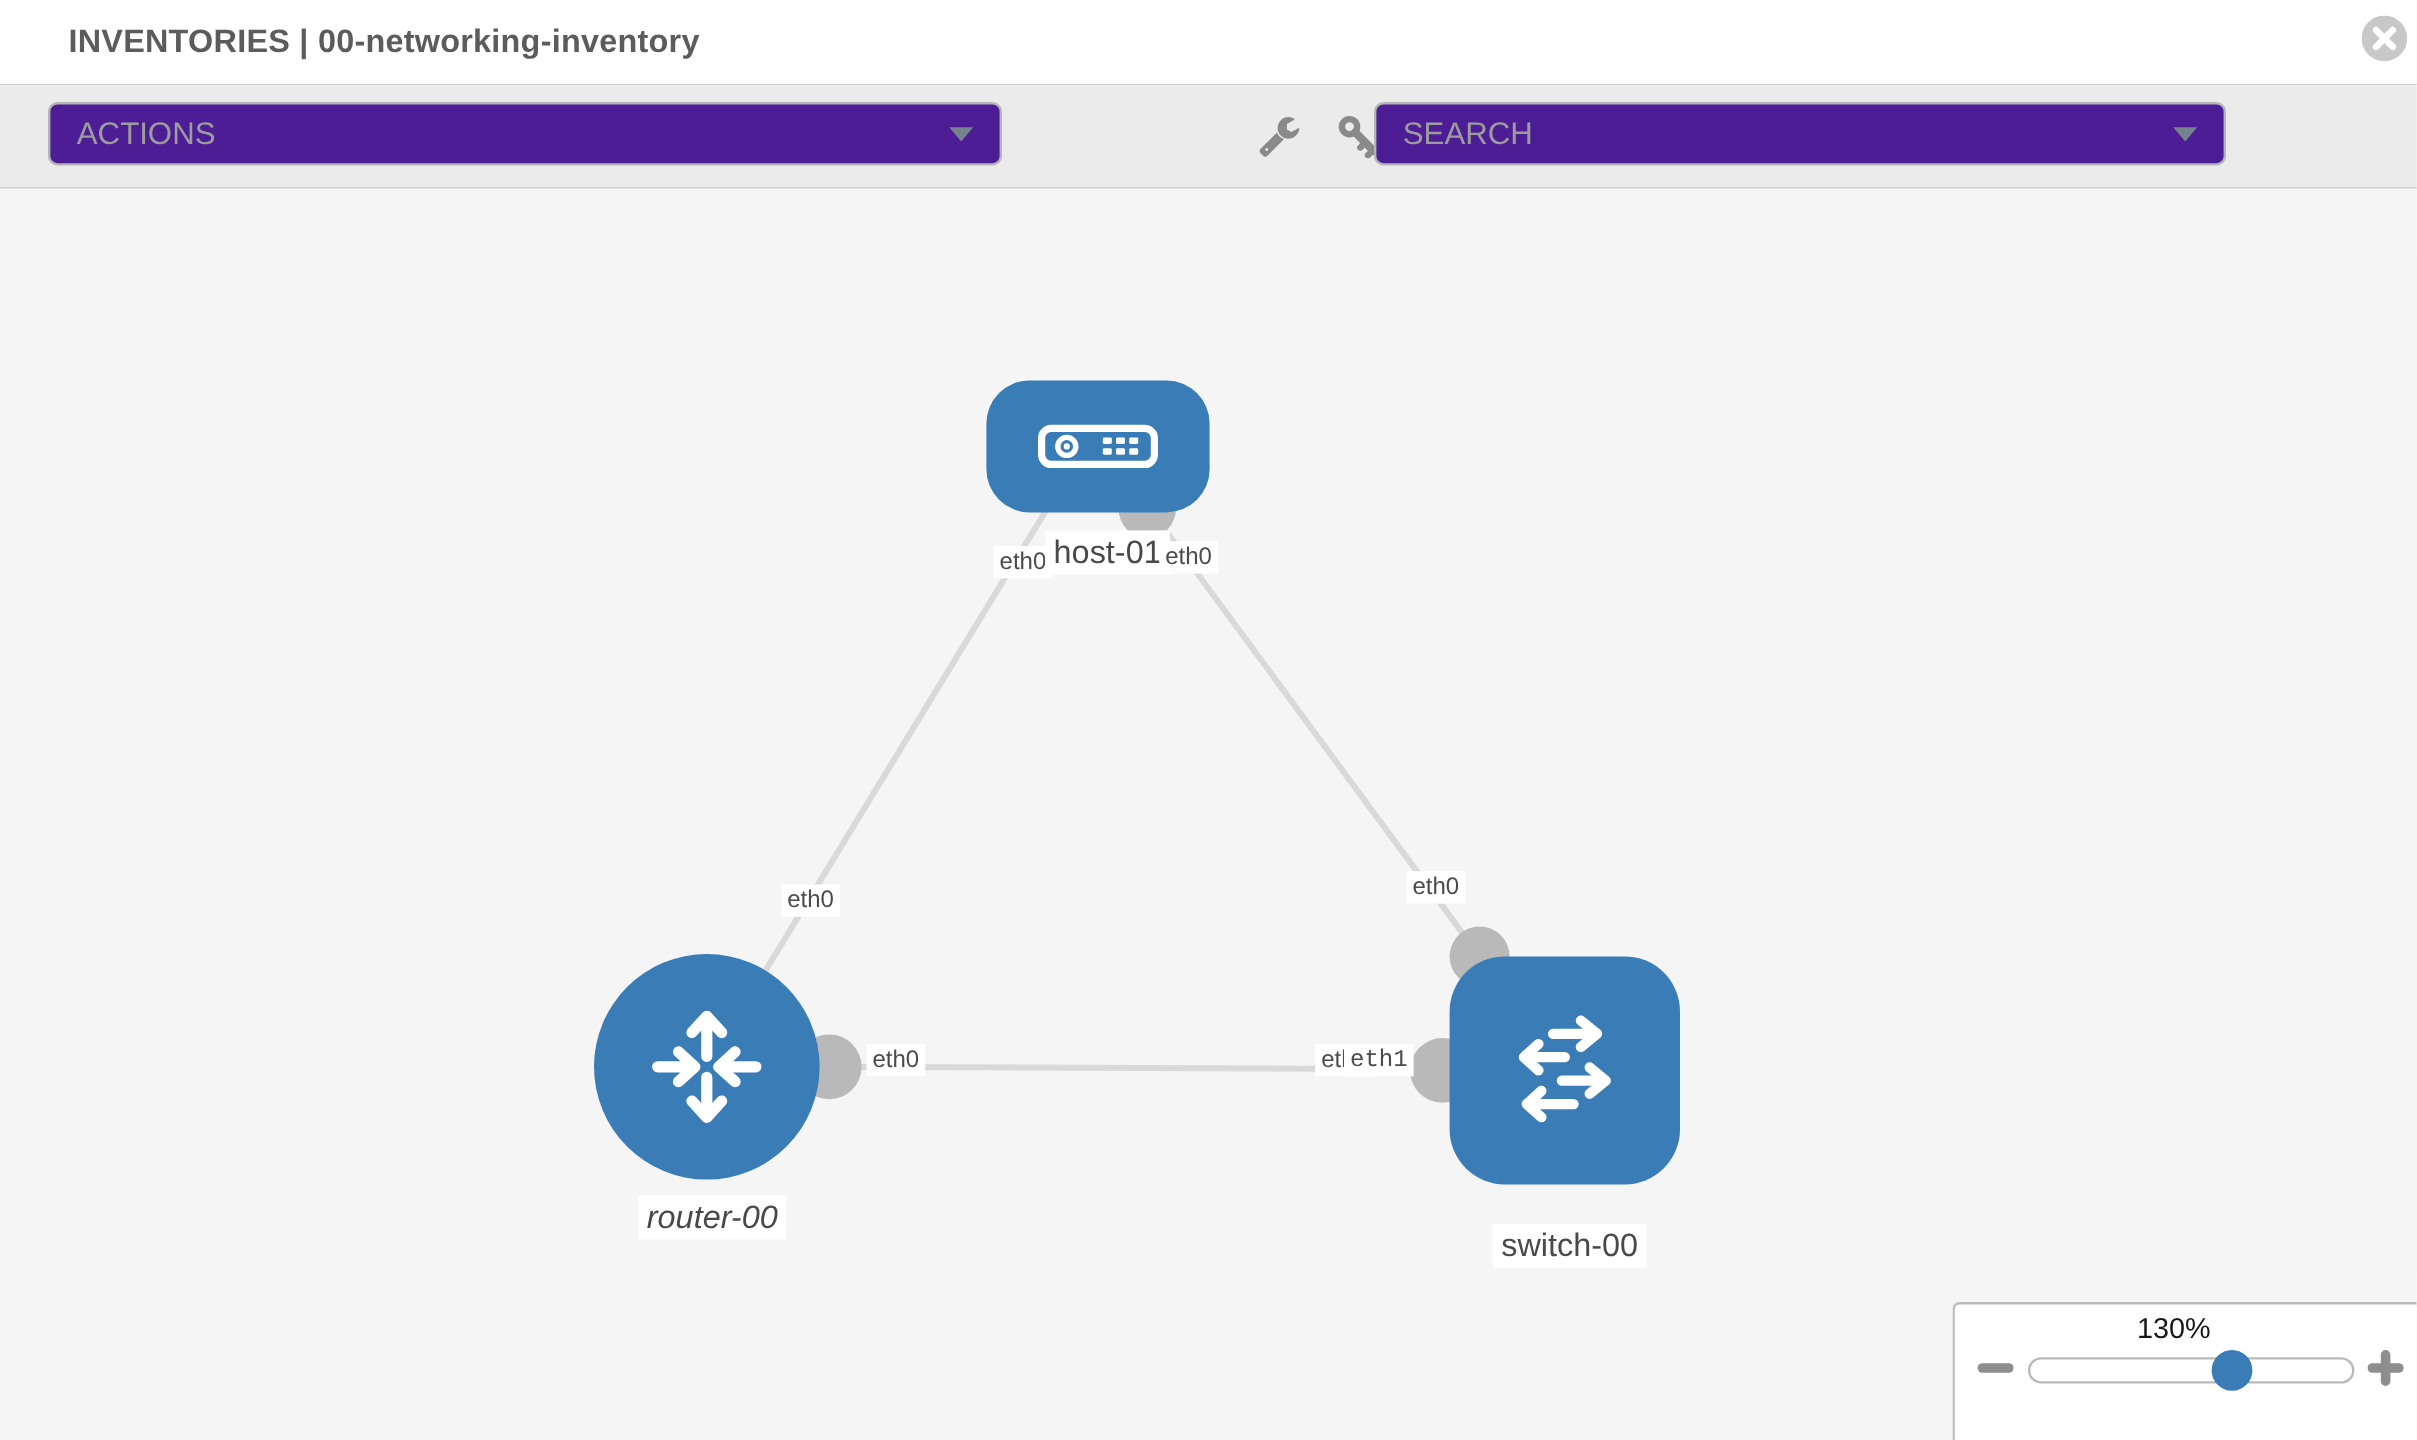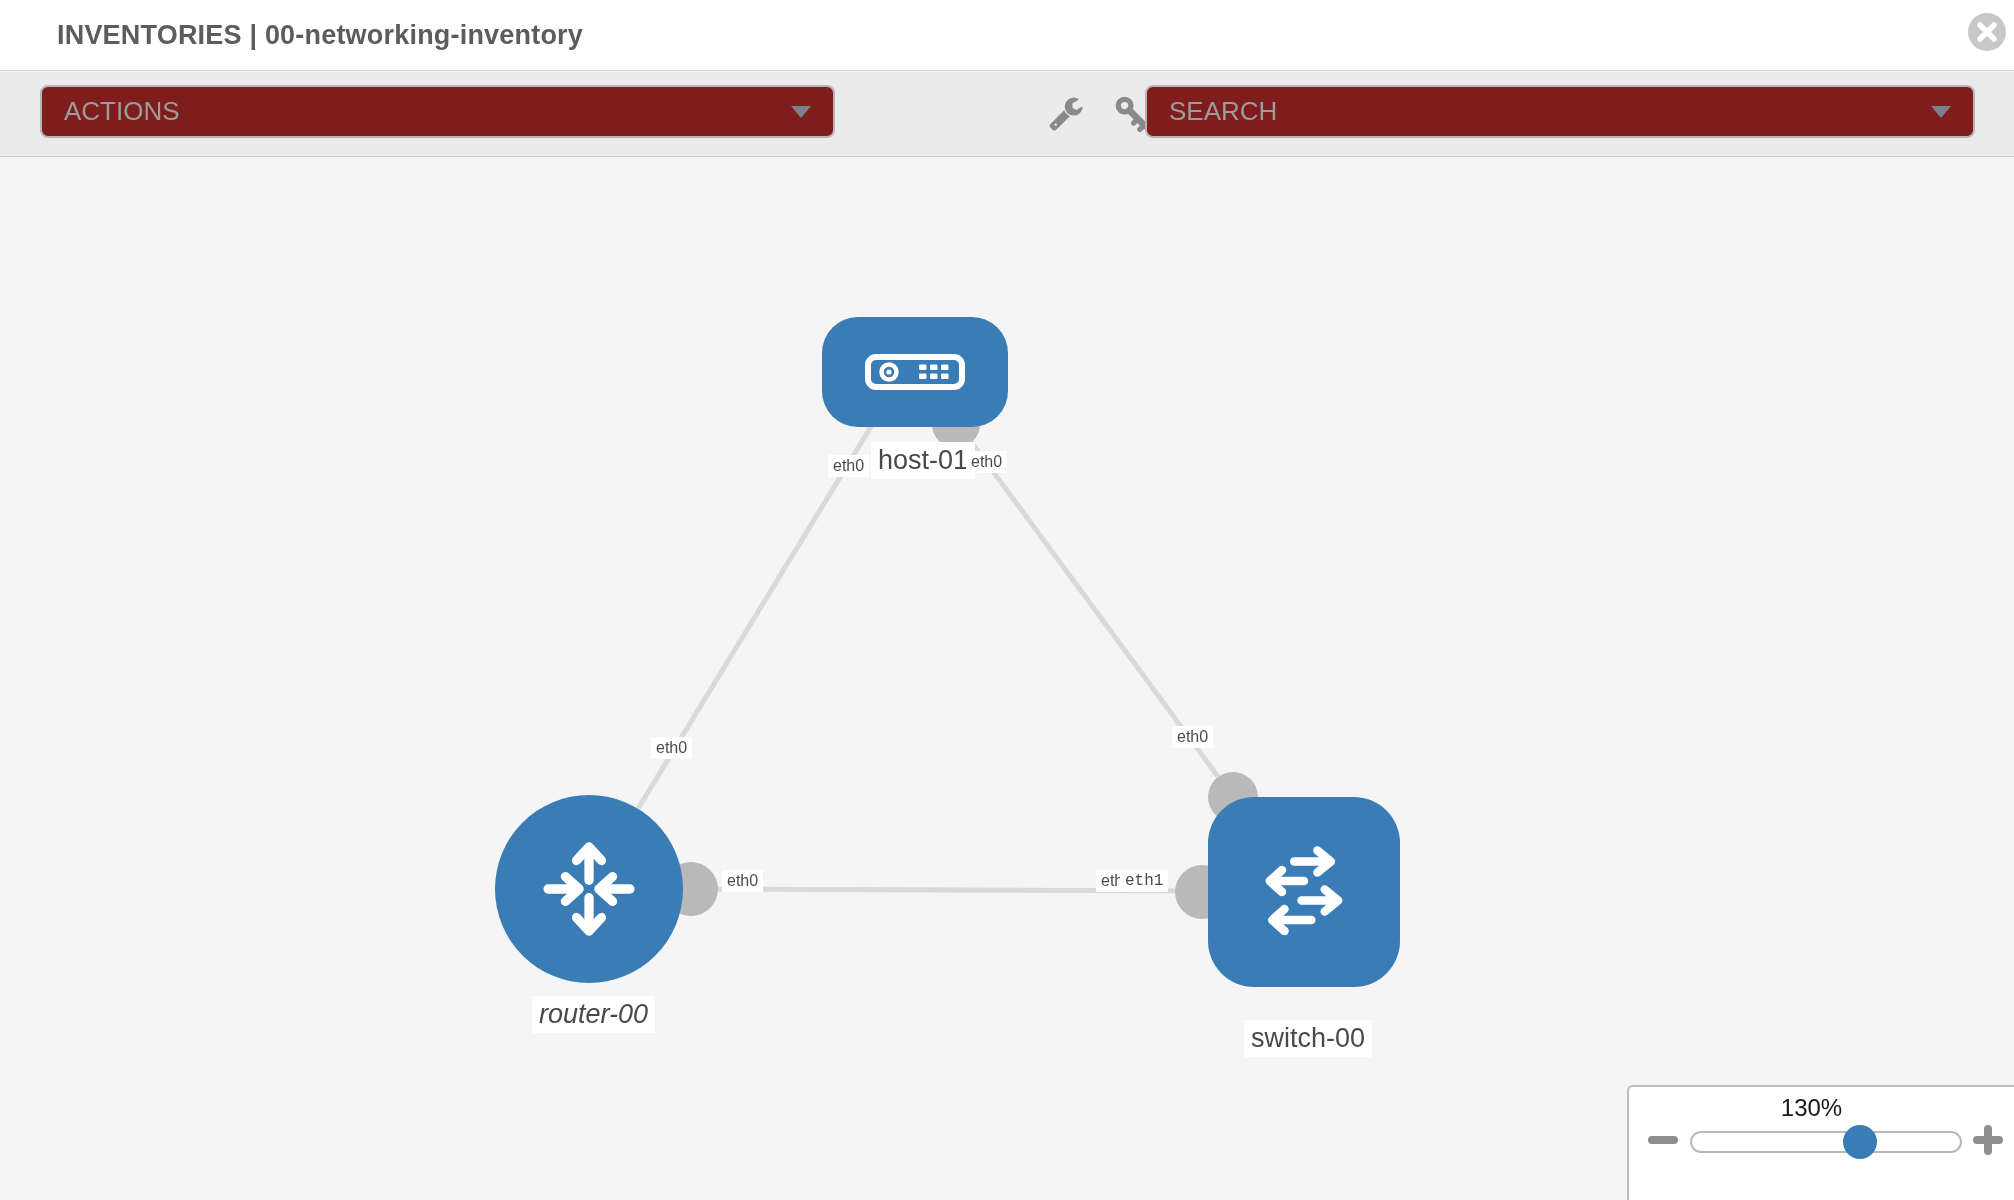--- a/index.html
+++ b/index.html
@@ -16,42 +16,42 @@
   
   .header{position:absolute;top:0;left:0;right:0;height:71px;background:#fff;
     border-bottom:1px solid #cfcfcf;z-index:20;}
   .page-title{position:absolute;left:40px;top:50%;transform:translateY(-50%);
     font-size:27px;font-weight:700;color:#5c5c5c;letter-spacing:.2px;white-space:nowrap;margin-left:17px;}
   .close-btn{position:absolute;left:1966px;top:12px;width:42px;height:42px;border:none;
     background:transparent;padding:0;cursor:pointer;}
   
   .toolbar{position:absolute;top:72px;left:0;right:0;height:85px;background:#ebebeb;
     border-bottom:1px solid #cccccc;z-index:20;}
-  .select{position:absolute;top:13px;height:53px;background:#7f1d1d;
+  .select{position:absolute;top:13px;height:53px;background:#4c1d95;
     border:2px solid #b5b5b5;border-radius:8px;display:flex;align-items:center;
     padding:0 22px;color:#9c9c9c;font-size:26px;cursor:pointer;}
   .select.actions{left:40px;width:795px;}
-  .select.search{left:1145px;width:830px;}
+  .select.search{left:1145px;width:710px;}
   .caret{margin-left:auto;width:0;height:0;border-left:10px solid transparent;
     border-right:10px solid transparent;border-top:12px solid #76838f;}
   .icon-btn{position:absolute;top:22px;width:40px;height:40px;border:none;background:transparent;
     padding:0;cursor:pointer;}
   .icon-btn.wrench{left:1046px;}
   .icon-btn.key{left:1112px;}
   
   .canvas{position:absolute;inset:0;z-index:1;}
   .links{position:absolute;inset:0;width:100%;height:100%;}
   .link{stroke:var(--link-gray);stroke-width:5;}
   .port{fill:var(--port-gray);}
   .node{position:absolute;background:var(--node-blue);display:flex;align-items:center;
     justify-content:center;cursor:pointer;z-index:5;}
   .node-host{left:822px;top:317px;width:186px;height:110px;border-radius:36px;}
   .node-router{left:495px;top:795px;width:188px;height:188px;border-radius:50%;}
   .node-switch{left:1208px;top:797px;width:192px;height:190px;border-radius:46px;}
-  .chip{position:absolute;background:#fff;color:#4b4b4b;font-size:16px;line-height:1.15;
+  .chip{position:absolute;background:#fff;color:#4b4b4b;font-size:20px;line-height:1.15;
     padding:2px 5px;white-space:nowrap;z-index:10;}
   .chip.under{z-index:9;}
   .node-label{font-size:27px;padding:3px 7px;color:#494949;}
   .chip.if-host-left{left:828px;top:455px;}
   .chip.label-host{left:871px;top:442px;}
   .chip.if-host-right{left:966px;top:451px;}
   .chip.if-router-top{left:651px;top:737px;}
   .chip.if-link-mid{left:722px;top:870px;}
   .chip.if-switch-under{left:1096px;top:870px;}
   .chip.if-switch-left{left:1120px;top:870px;font-family:Liberation Mono, monospace;}

